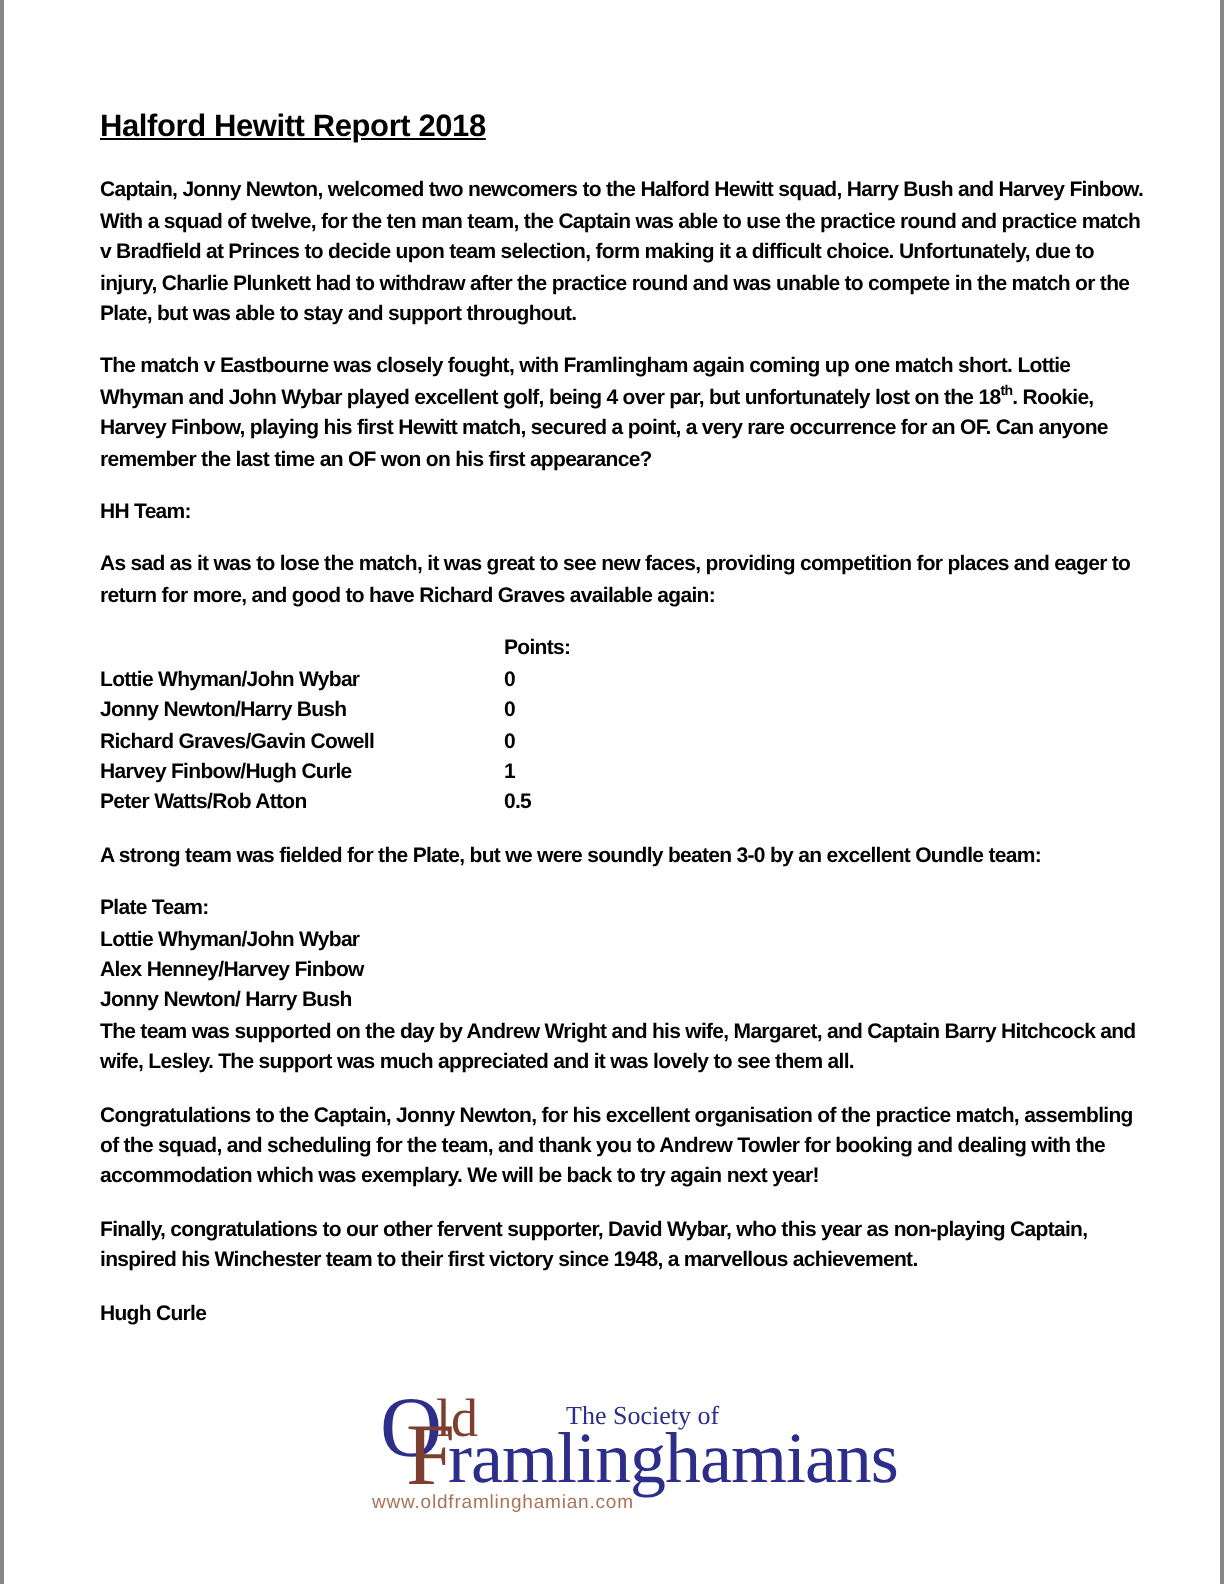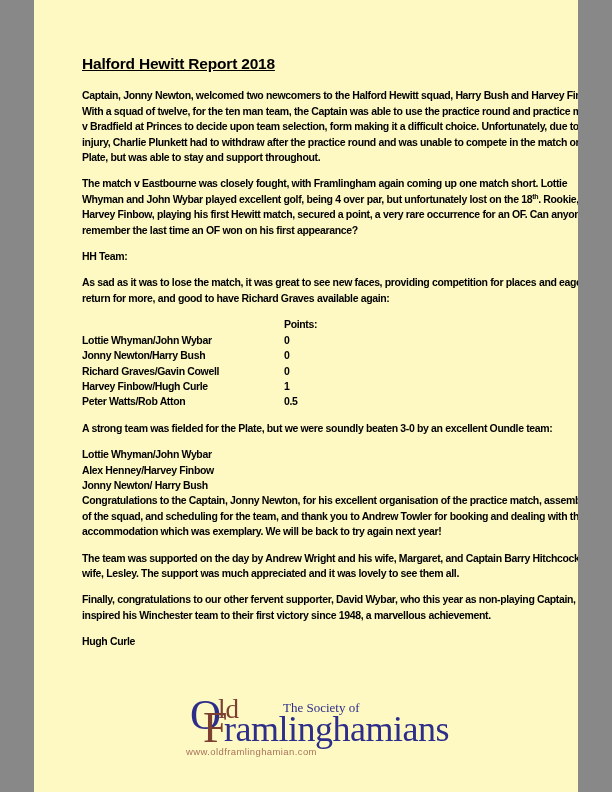--- a/index.html
+++ b/index.html
@@ -1,21 +1,21 @@
 <!DOCTYPE html>
 <html><head>
 <meta charset="utf-8">
 <style>
   * { margin:0; padding:0; box-sizing:border-box; }
   html,body { background:#888; }
   .page {
     position:relative;
-    width:544px; height:792px;
+    width:608px; height:792px;
     margin:0 auto;
-    background:#fef9c3;
+    background:#ffffff;
     overflow:hidden;
     font-family:"Liberation Sans","DejaVu Sans",sans-serif;
     color:#000;
   }
   .content {
     position:absolute; top:56px; left:48px; width:522px;
   }
   .doc-title {
     font-size:15.5px; font-weight:bold;
     text-decoration:underline;
@@ -96,28 +96,29 @@
       </div>
       <div class="pts-row">
         <span class="pts-name">Peter Watts/Rob Atton</span>
         <span class="pts-val">0.5</span>
       </div>
     </div>
 
     <p class="para">A strong team was fielded for the Plate, but we were soundly beaten 3-0 by an excellent Oundle team:</p>
 
     <div class="para tight">
+      <div>Plate Team:</div>
       <div>Lottie Whyman/John Wybar</div>
       <div>Alex Henney/Harvey Finbow</div>
       <div>Jonny Newton/ Harry Bush</div>
     </div>
 
+    <p class="para">The team was supported on the day by Andrew Wright and his wife, Margaret, and Captain Barry Hitchcock and wife, Lesley. The support was much appreciated and it was lovely to see them all.</p>
+
     <p class="para">Congratulations to the Captain, Jonny Newton, for his excellent organisation of the practice match, assembling of the squad, and scheduling for the team, and thank you to Andrew Towler for booking and dealing with the accommodation which was exemplary. We will be back to try again next year!</p>
-
-    <p class="para">The team was supported on the day by Andrew Wright and his wife, Margaret, and Captain Barry Hitchcock and wife, Lesley. The support was much appreciated and it was lovely to see them all.</p>
 
     <p class="para">Finally, congratulations to our other fervent supporter, David Wybar, who this year as non-playing Captain, inspired his Winchester team to their first victory since 1948, a marvellous achievement.</p>
 
     <p class="para signature">Hugh Curle</p>
 
   </div>
 
   <div class="logo">
     <div class="logo-box">
       <span class="logo-o">O</span>

